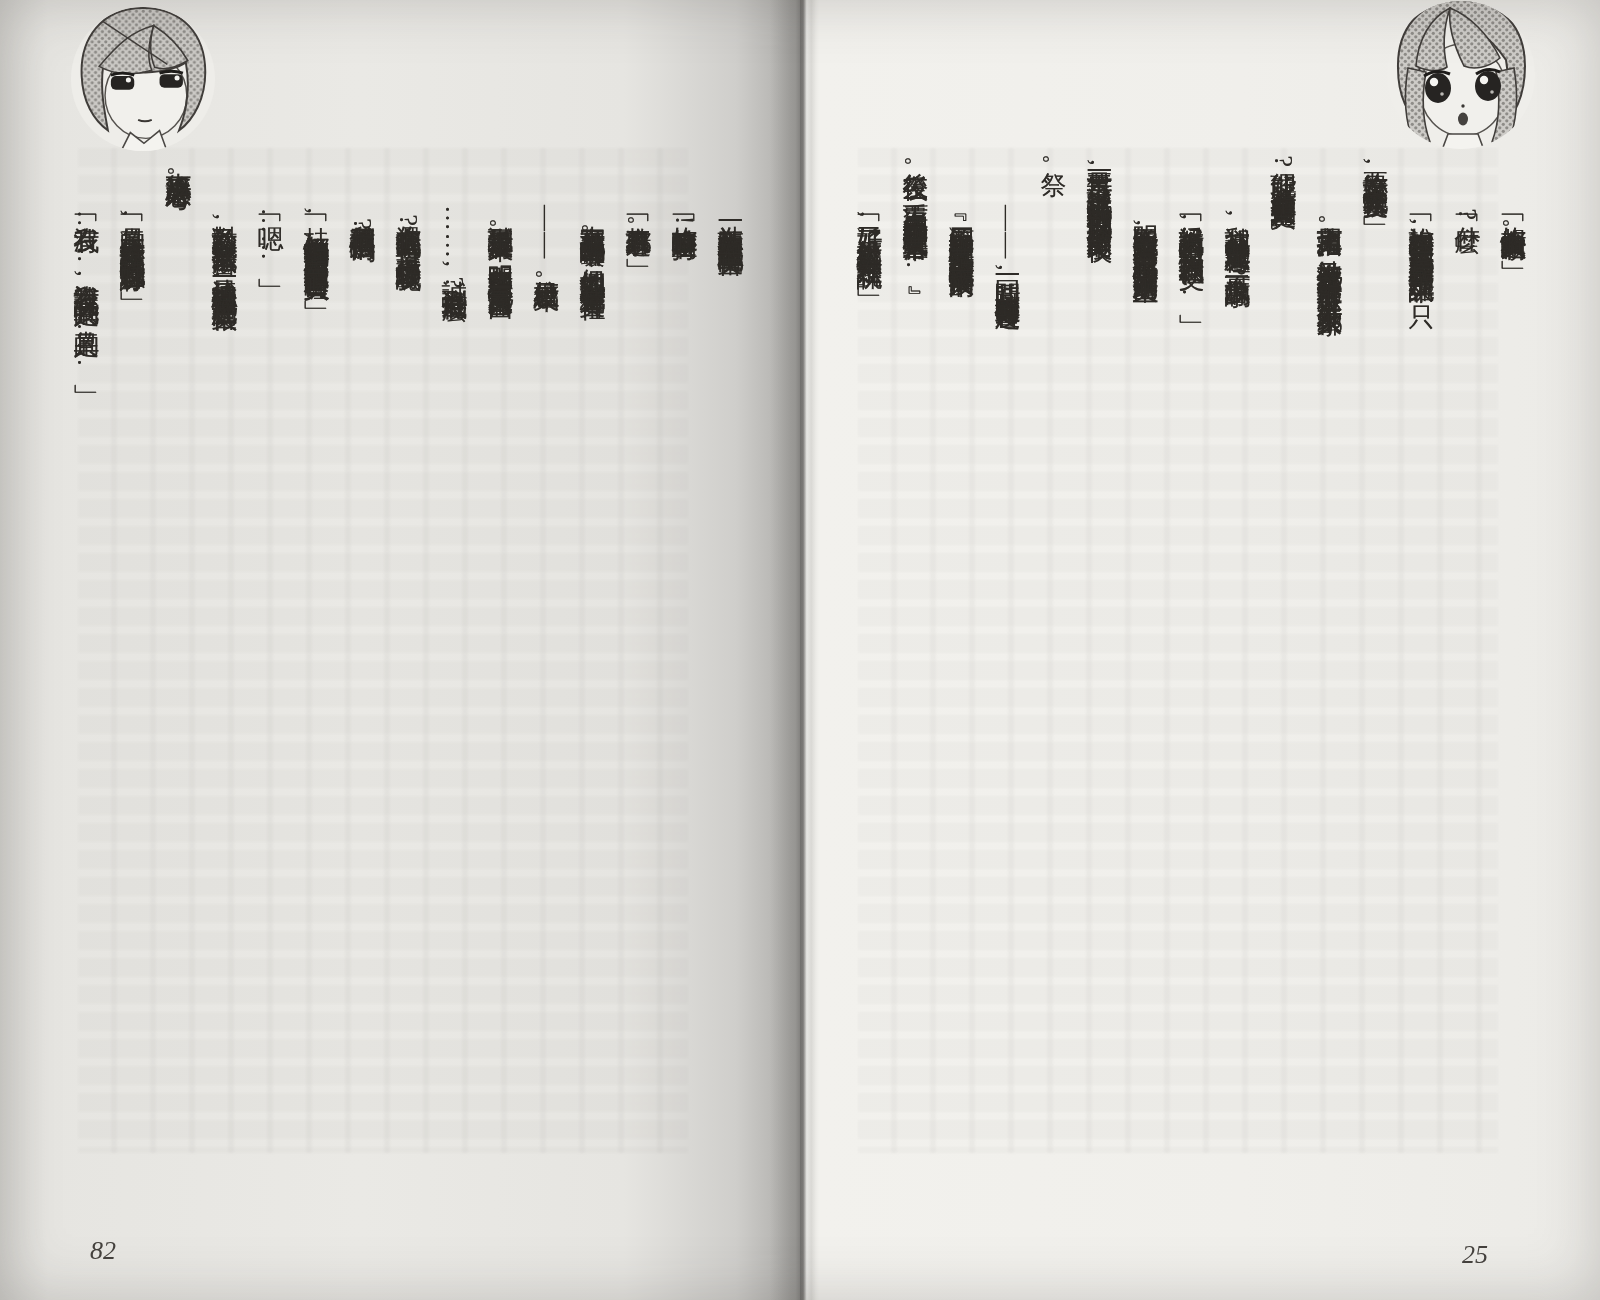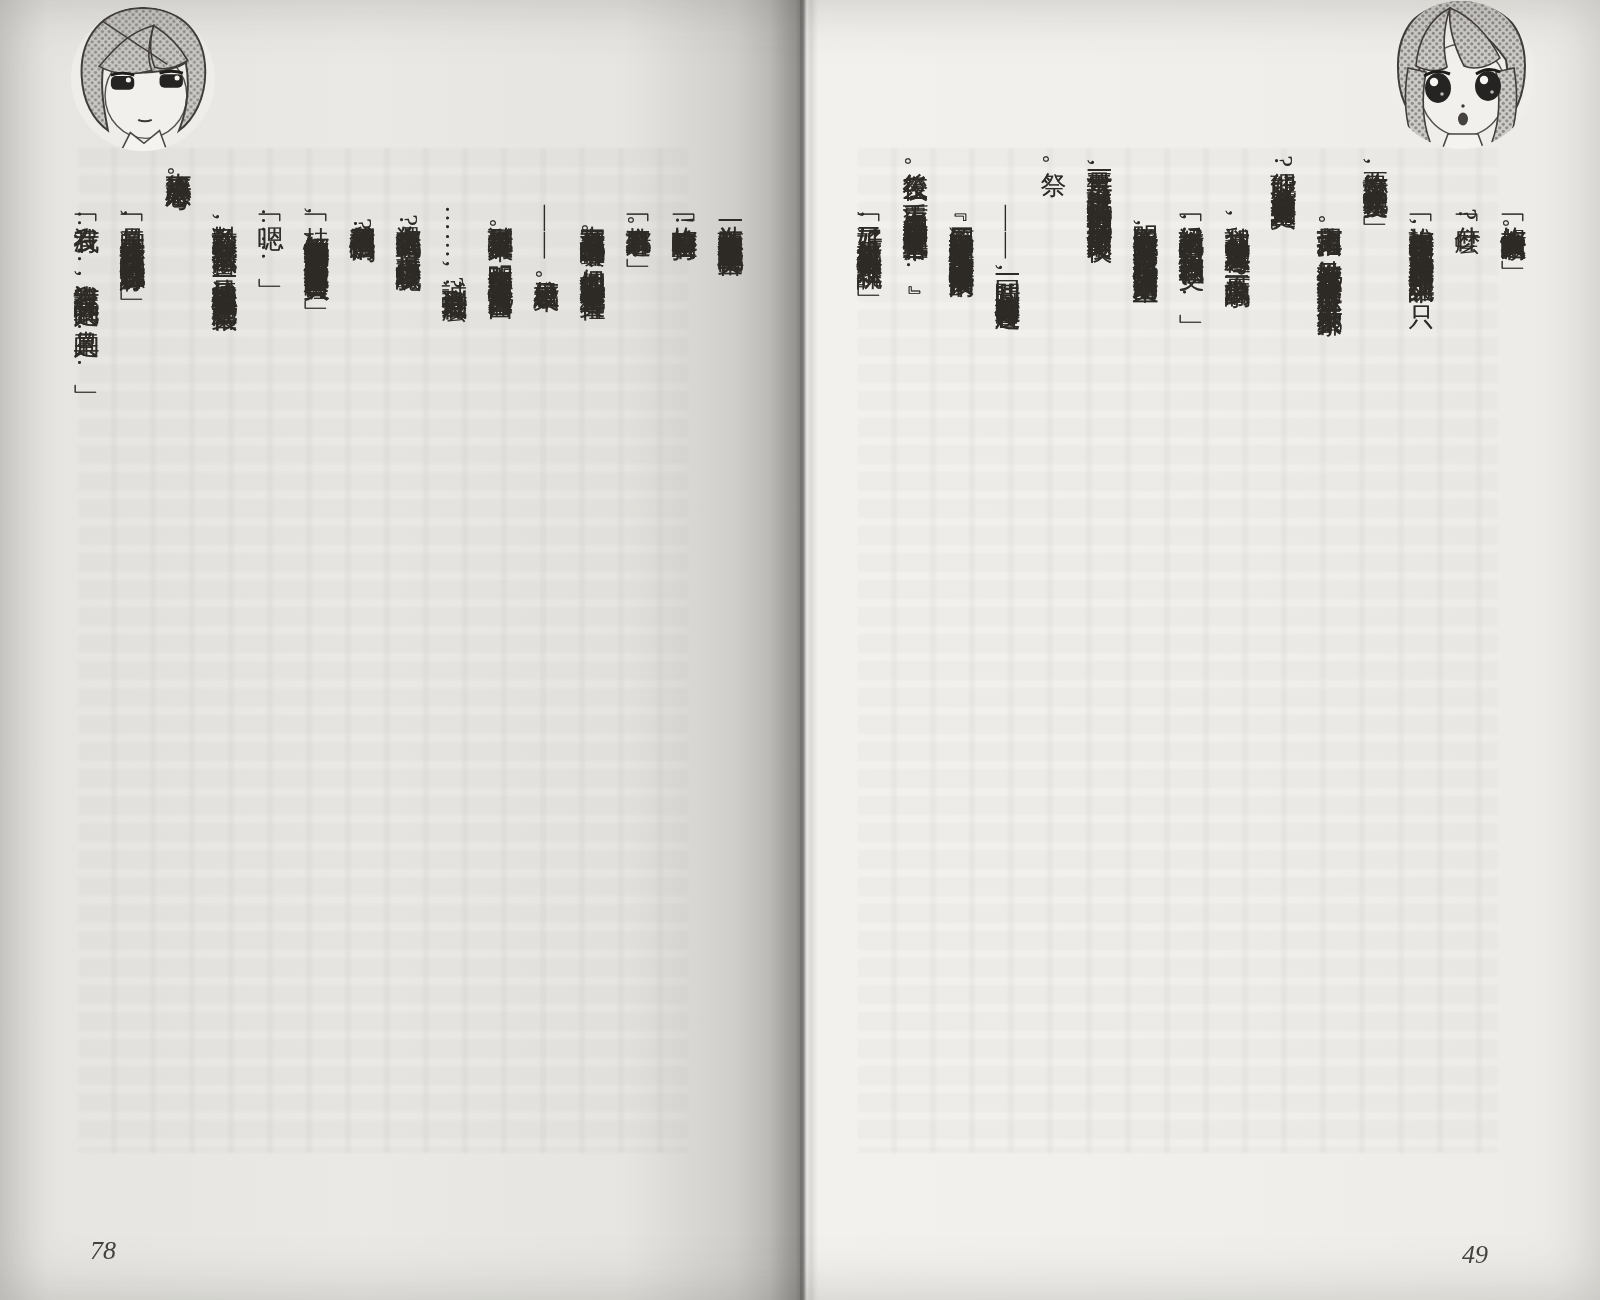--- a/index.html
+++ b/index.html
@@ -93,21 +93,21 @@
         <div class="line ind2">你還在生我的氣嗎?還是說,你已經討厭我了呢?</div>
         <div class="line ind2">我們已經不再是情侶了嗎?</div>
         <div class="line ind2">「桂,都怪妳害我們沒辦法好好逛校慶,明天的回收作業妳要自己負責喔。」</div>
         <div class="line ind2">「嗯……」</div>
         <div class="line ind2">對於乙女的命令,言葉只能茫然領首。連最後的一絲希望也破滅,現在的言葉根</div>
         <div class="line ind0">本無法靜下心來好好思考。</div>
         <div class="line ind2">「真是的,只要妳肯說自己是在說謊,我們也會原諒妳呀。」</div>
         <div class="line ind2">「我沒有……我沒有說謊,我真的是、真的是……」</div>
       </div>
 
-    <div class="pagenum pagenum-left">78</div>
+    <div class="pagenum pagenum-left">82</div>
   </div>
 
   <div class="page page-right">
     <div class="bleed"></div>
 
     <div class="avatar avatar-right">
       <svg viewBox="0 0 150 150" xmlns="http://www.w3.org/2000/svg">
         <defs>
           <pattern id="ht2" width="7" height="7" patternUnits="userSpaceOnUse">
             <rect width="7" height="7" fill="#cdcbc7"></rect>
@@ -152,18 +152,18 @@
         <div class="line ind2">「誠絕對會來的,絕對會!因為我們正在交……」</div>
         <div class="line ind2">明知道不能在這時候哭出來,但言葉就是忍不住,眼淚一滴接一滴落到桌面上。</div>
         <div class="line ind0">只要再等一下,誠一定就會來找自己,然後我們就可以一起到操場,參加歡樂的後夜</div>
         <div class="line ind0">祭。</div>
         <div class="line ind2">——同一時間,校內的廣播聲再度響起。</div>
         <div class="line ind2">『第四十二屆神野學園校慶正式宣告落幕,請各班的執行幹部接著準備接下來的</div>
         <div class="line ind0">後夜祭。重覆一次,第四十二屆神野學園校慶正式宣告落幕……』</div>
         <div class="line ind2">「好了好了,校慶已經結束了,妳果然是在說謊。」</div>
       </div>
 
-    <div class="pagenum pagenum-right">49</div>
+    <div class="pagenum pagenum-right">25</div>
   </div>
 
   <div class="gutter"></div>
   <div class="vignette"></div>
 </div>
 
 </body></html>

